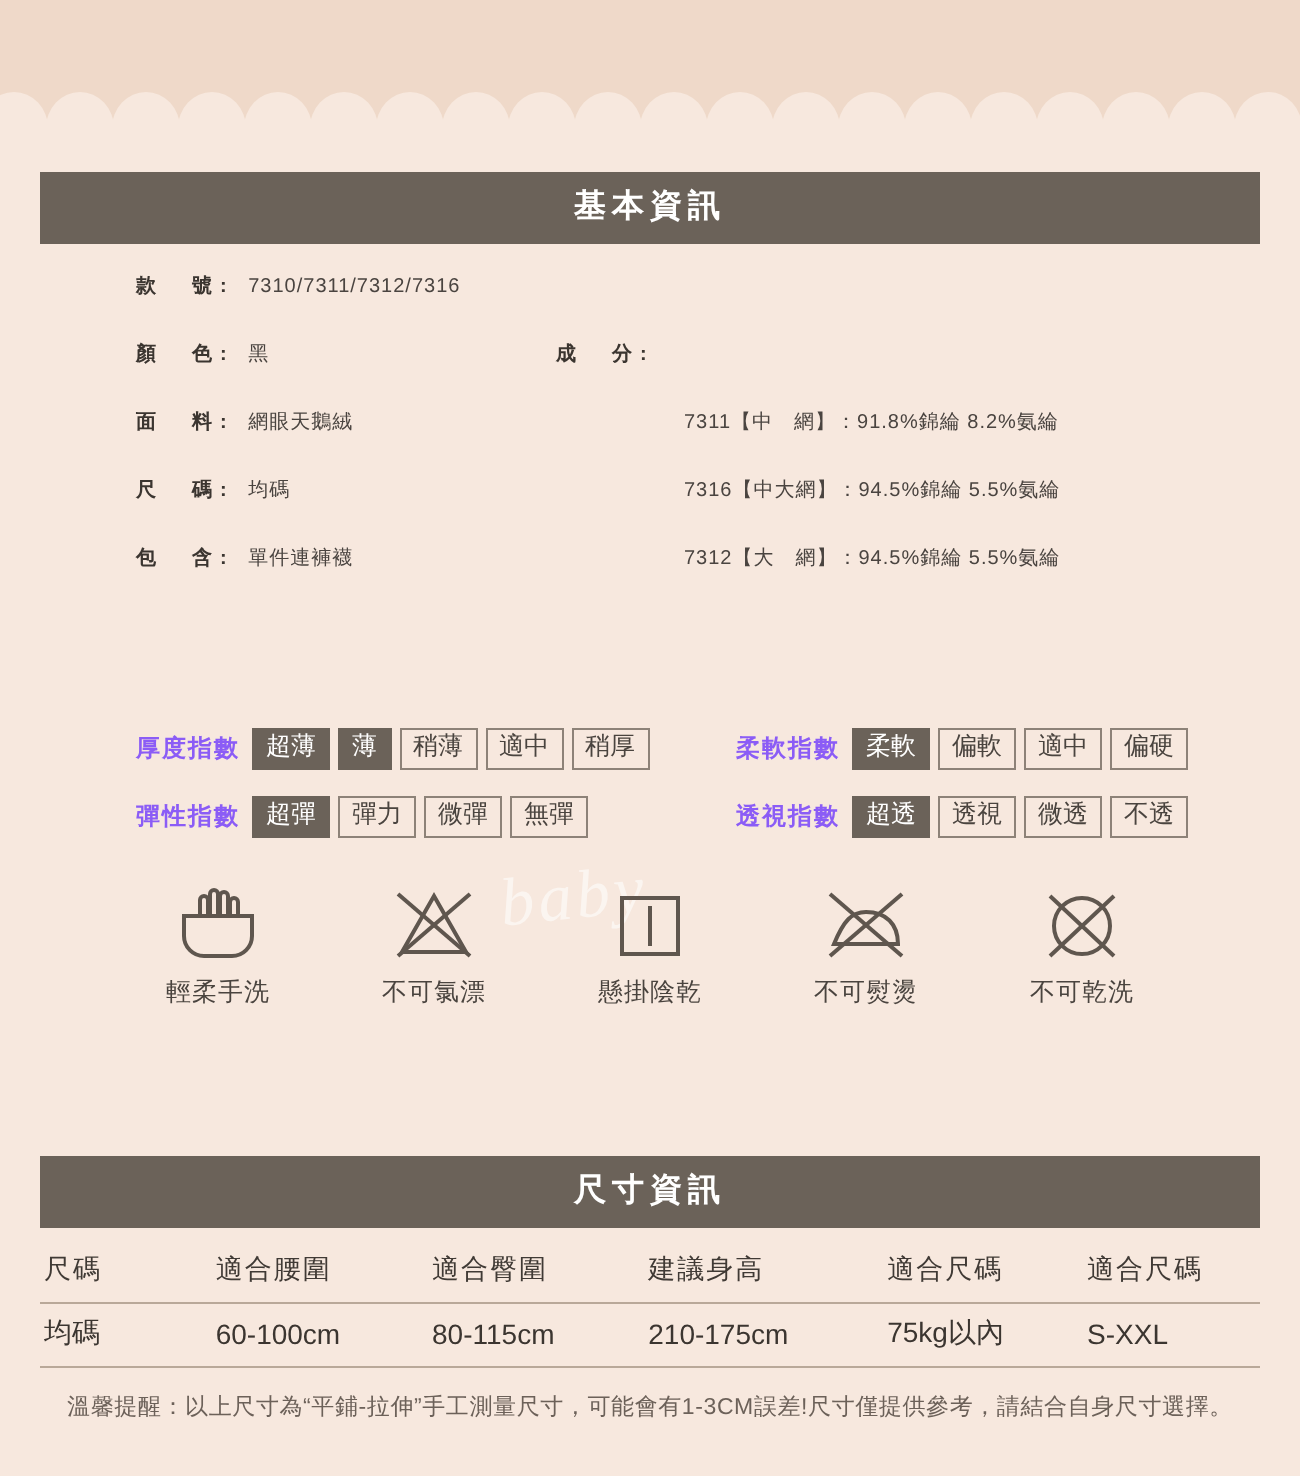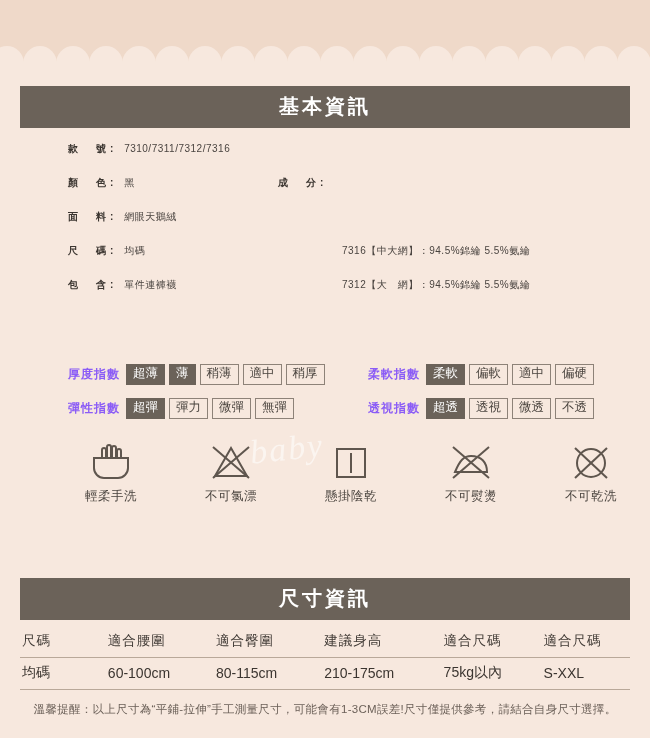--- a/index.html
+++ b/index.html
@@ -56,21 +56,21 @@
     letter-spacing: 2px;
     transform: rotate(-6deg);
     pointer-events: none;
     font-family: "Liberation Serif", serif;
   }
 
   .section-header {
     background: #6b6259;
     color: #ffffff;
     text-align: center;
-    font-size: 20px;
+    font-size: 16px;
     font-weight: bold;
     letter-spacing: 3px;
     padding: 7px 0 8px 0;
     margin: 0;
   }
   .band {
     position: absolute;
     left: 20px;
     width: 610px;
   }
@@ -132,22 +132,22 @@
     background: #6b6259;
     color: #ffffff;
     border-color: #6b6259;
   }
 
   .care-row {
     position: absolute;
     left: 0; right: 0;
     top: 92px;
     display: flex;
-    justify-content: flex-end;
-    gap: 42px;
+    justify-content: center;
+    gap: 30px;
   }
   .care-item {
     width: 78px;
     text-align: center;
   }
   .care-ico {
     height: 46px;
     display: flex;
     align-items: center;
     justify-content: center;
@@ -251,20 +251,23 @@
         <span class="k">尺　碼:</span>
         <span class="v">均碼</span>
       </div>
       <div class="kv" style="left:48px; top:150px;">
         <span class="k">包　含:</span>
         <span class="v">單件連褲襪</span>
       </div>
 
       <div class="kv" style="left:258px; top:48px;">
         <span class="k">成　分:</span>
+      </div>
+      <div class="kv" style="left:318px; top:82px;">
+        <span class="v">7311【中　網】：91.8%錦綸  8.2%氨綸</span>
       </div>
       <div class="kv" style="left:318px; top:116px;">
         <span class="v">7316【中大網】：94.5%錦綸  5.5%氨綸</span>
       </div>
       <div class="kv" style="left:318px; top:150px;">
         <span class="v">7312【大　網】：94.5%錦綸  5.5%氨綸</span>
       </div>
 
     </div>
   </div>

